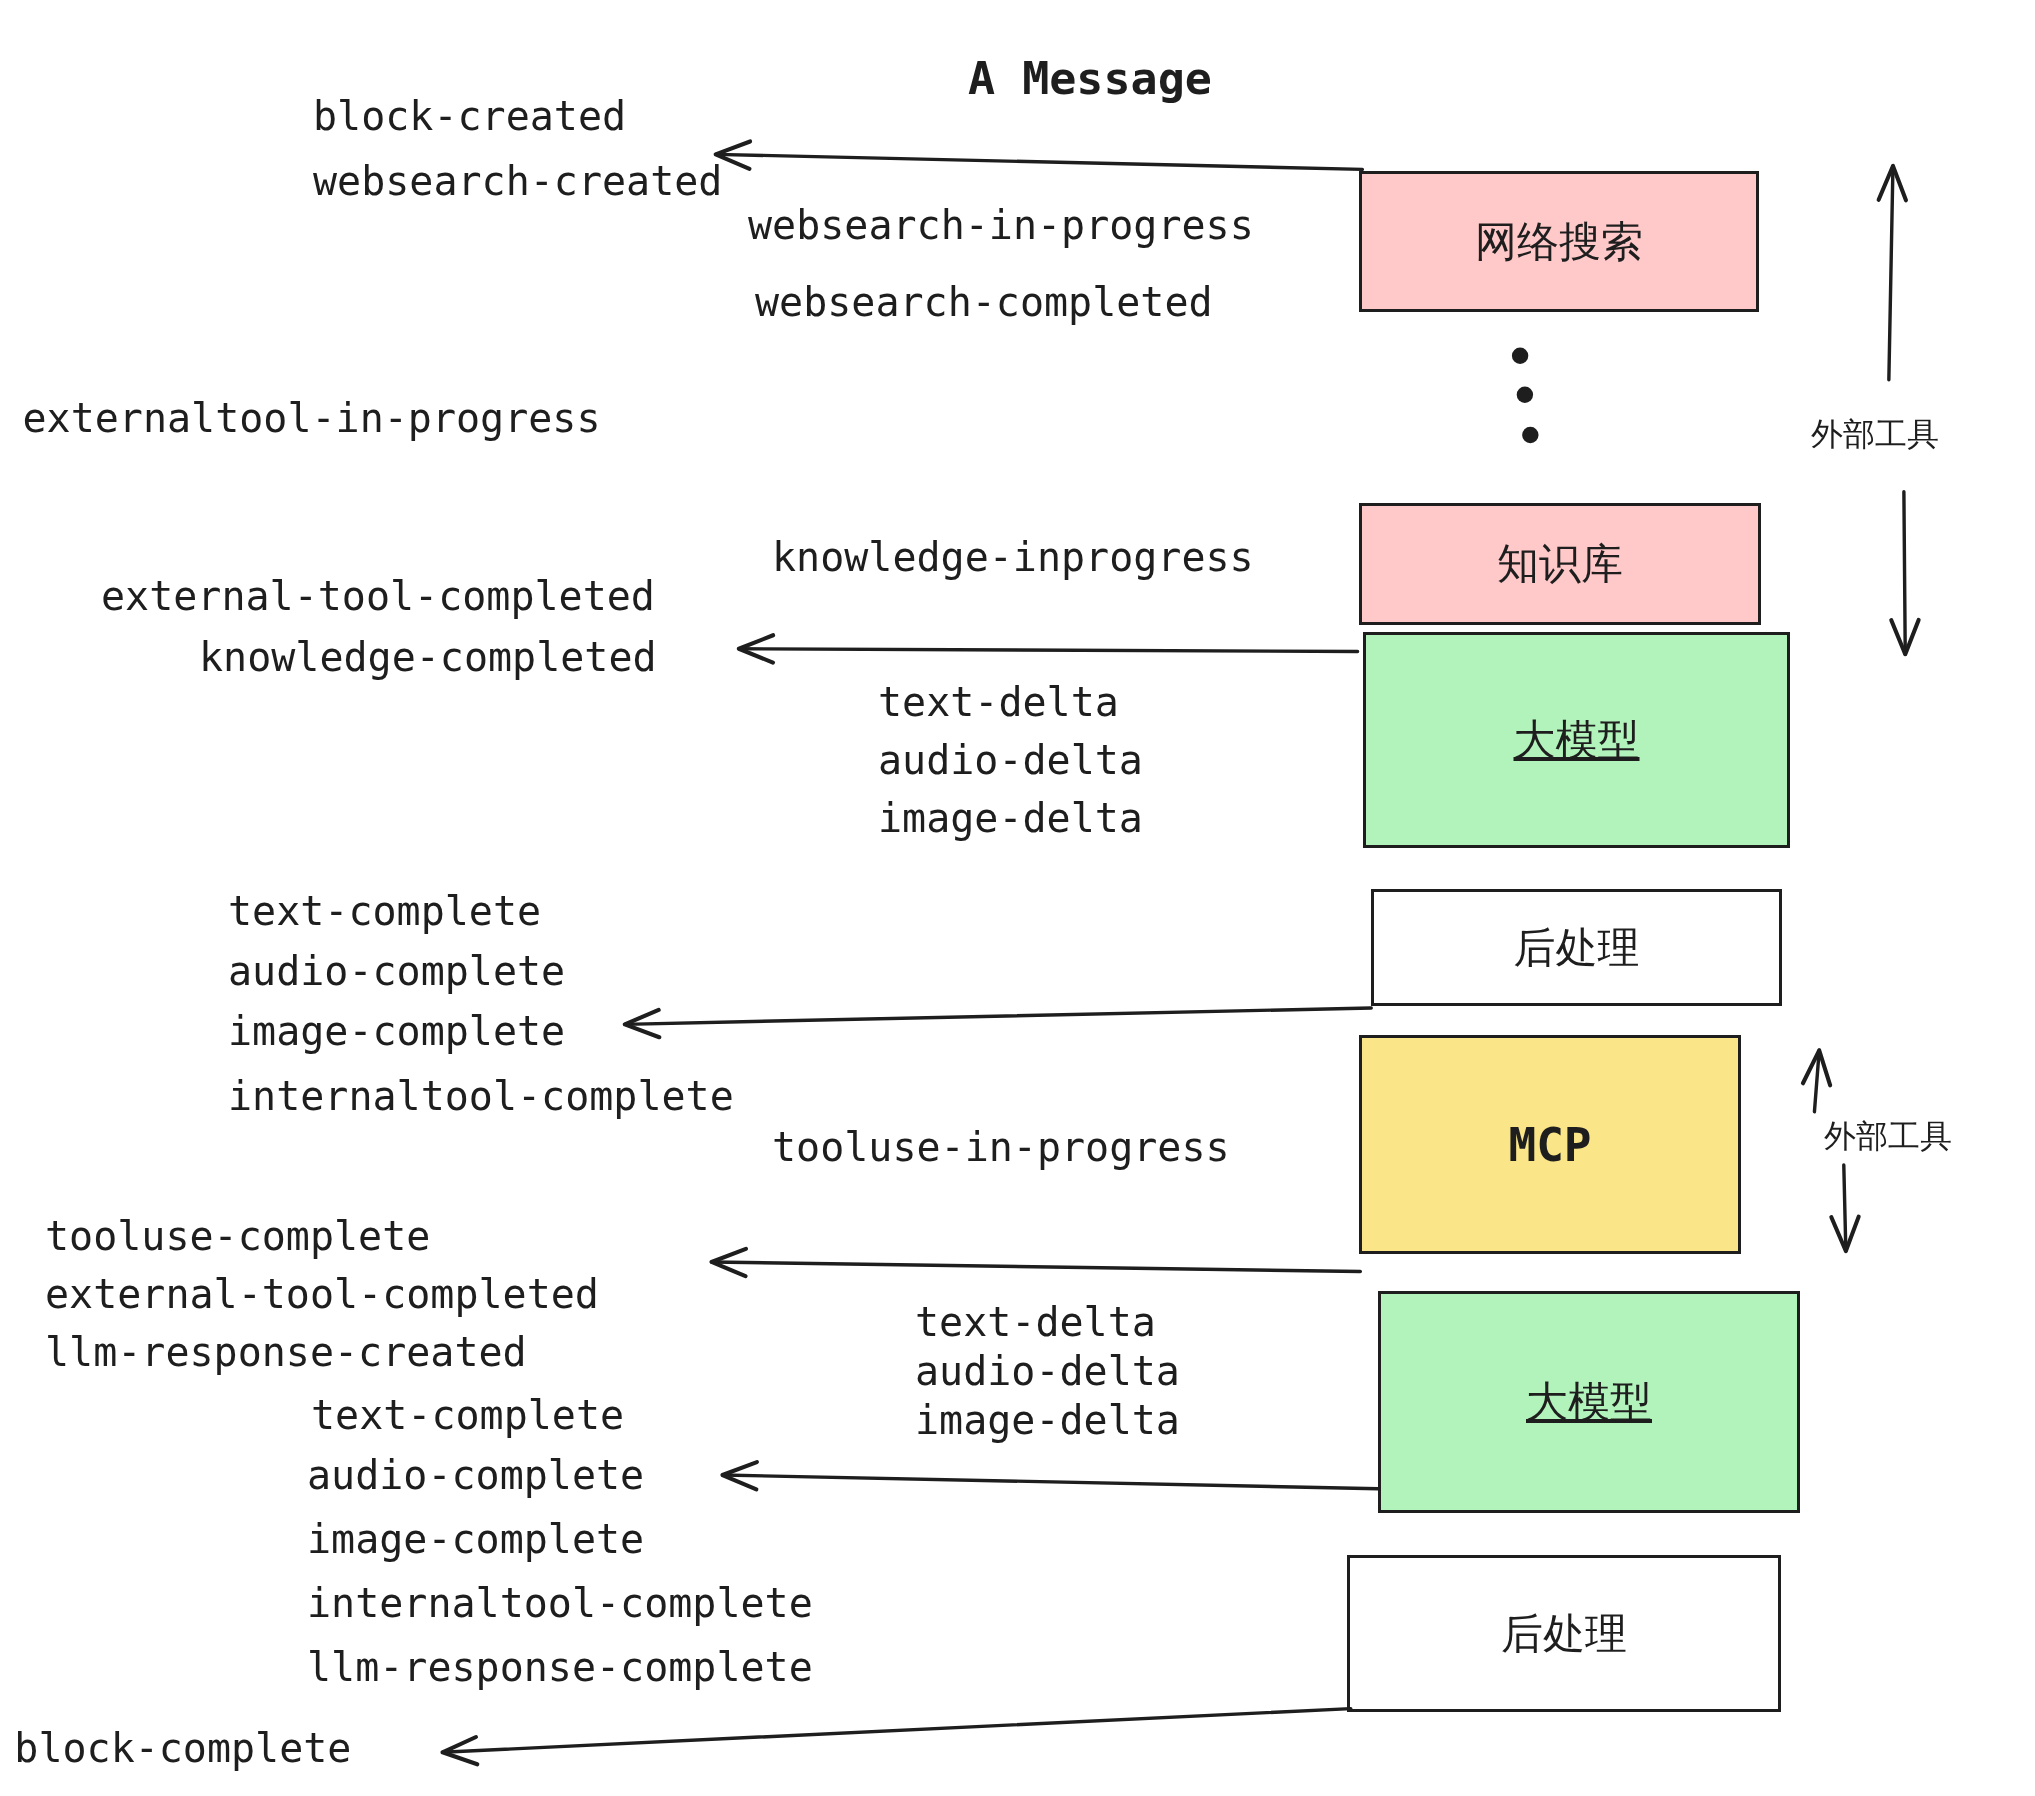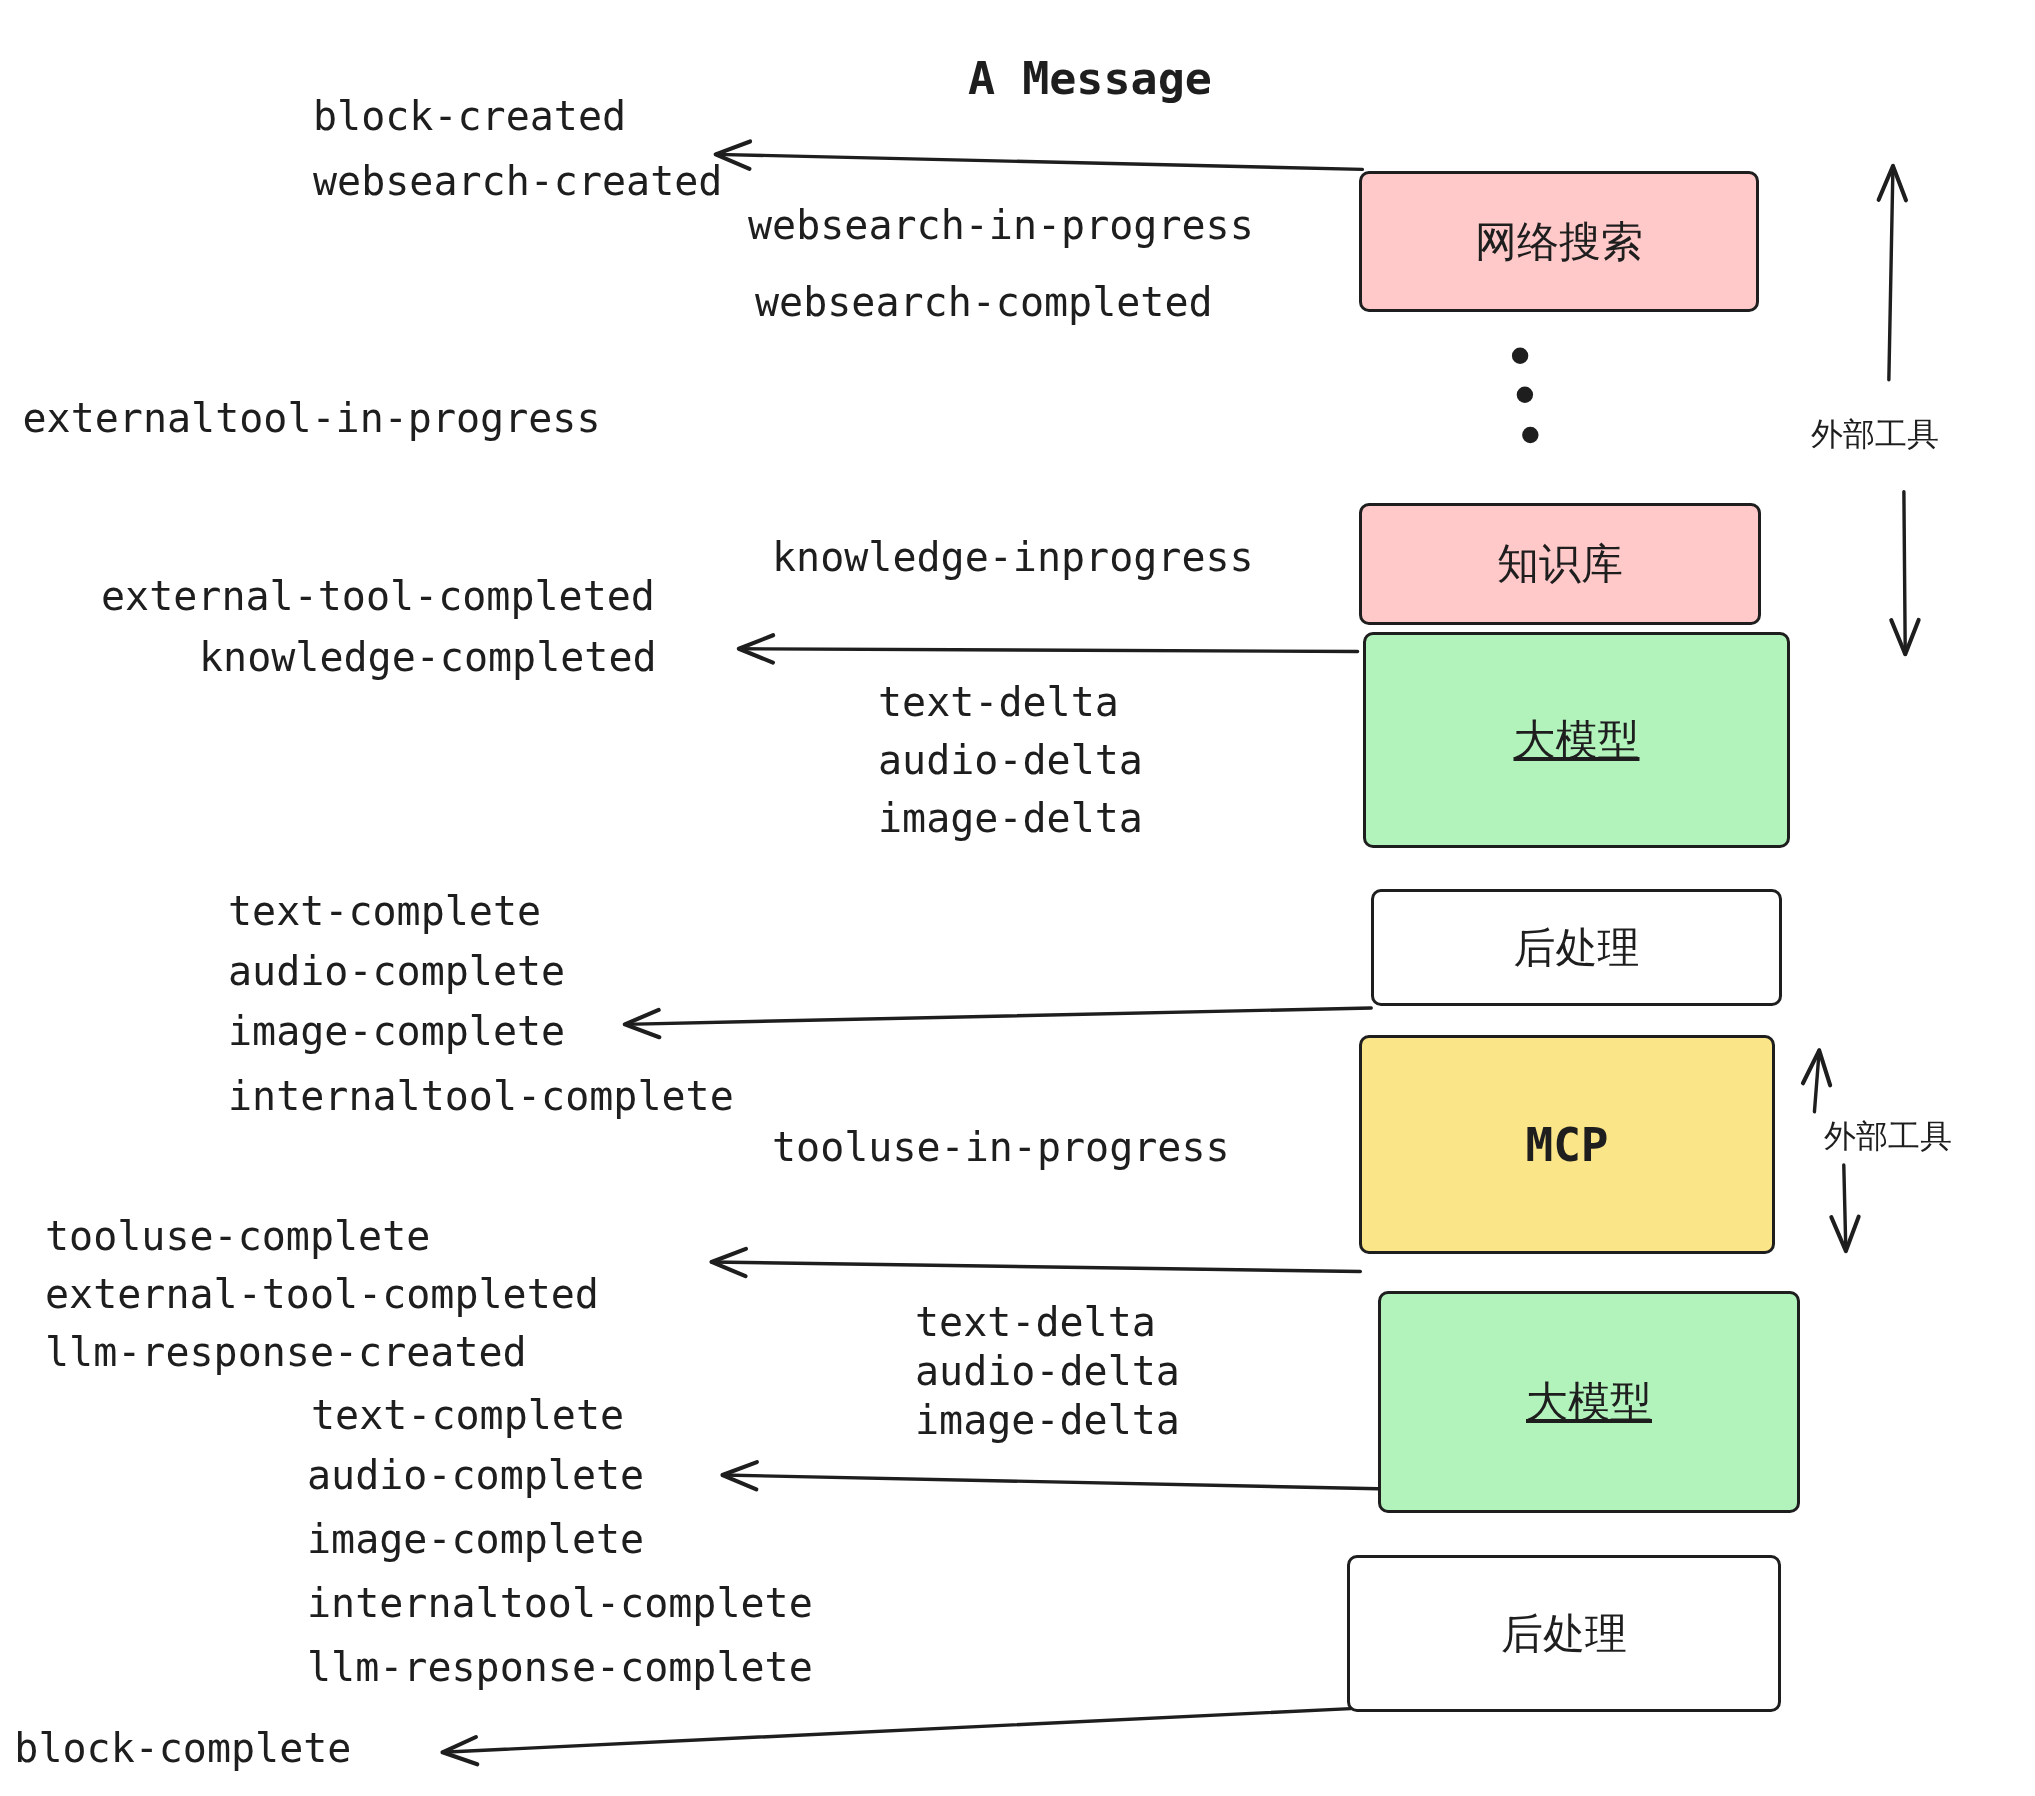--- a/index.html
+++ b/index.html
@@ -3,21 +3,21 @@
 <meta charset="utf-8">
 <style>
   :root{
     --pink:#FFC9C9; --green:#B2F2BB; --yellow:#FAE588; --white:#FFFFFF; --ink:#1E1E1E;
   }
   html,body{margin:0;padding:0;background:#fff;}
   body{width:2035px;height:1796px;position:relative;overflow:hidden;
        font-family:"DejaVu Sans Mono","Liberation Mono",monospace;color:var(--ink);}
   .ev{position:absolute;font-size:40px;line-height:1;white-space:nowrap;color:var(--ink);}
   .title{position:absolute;left:968px;top:15px;font-size:45px;font-weight:700;white-space:nowrap;margin-top:37px;}
-  .box{position:absolute;border:3.4px solid var(--ink);border-radius:10px;
+  .box{position:absolute;border:3.4px solid var(--ink);border-radius:0;
        display:flex;align-items:center;justify-content:center;box-sizing:border-box;}
   .box .cjk{font-family:"DejaVu Sans","Liberation Sans",sans-serif;font-size:42px;font-weight:500;}
   .box .latin{font-size:46px;font-weight:700;}
   .pink{background:var(--pink);} .green{background:var(--green);text-decoration:underline;}
   .yellow{background:var(--yellow);} .whitebg{background:var(--white);}
   .sidelabel{position:absolute;font-family:"DejaVu Sans","Liberation Sans",sans-serif;
              font-size:32px;font-weight:500;white-space:nowrap;color:var(--ink);}
   svg.overlay{position:absolute;left:0;top:0;pointer-events:none;}
 </style>
 </head>
@@ -59,21 +59,21 @@
   </div>
 <div class="box pink" style="left:1359px;top:503px;width:402px;height:122px">
     <span class="cjk">知识库</span>
   </div>
 <div class="box green" style="left:1363px;top:632px;width:427px;height:216px">
     <span class="cjk">大模型</span>
   </div>
 <div class="box whitebg" style="left:1371px;top:889px;width:411px;height:117px">
     <span class="cjk">后处理</span>
   </div>
-<div class="box yellow" style="left:1359px;top:1035px;width:416px;height:219px">
+<div class="box yellow" style="left:1359px;top:1035px;width:382px;height:219px">
     <span class="latin">MCP</span>
   </div>
 <div class="box green" style="left:1378px;top:1291px;width:422px;height:222px">
     <span class="cjk">大模型</span>
   </div>
 <div class="box whitebg" style="left:1347px;top:1555px;width:434px;height:157px">
     <span class="cjk">后处理</span>
   </div>
 
 <div class="sidelabel" style="left:1811px;top:413px">外部工具</div>

